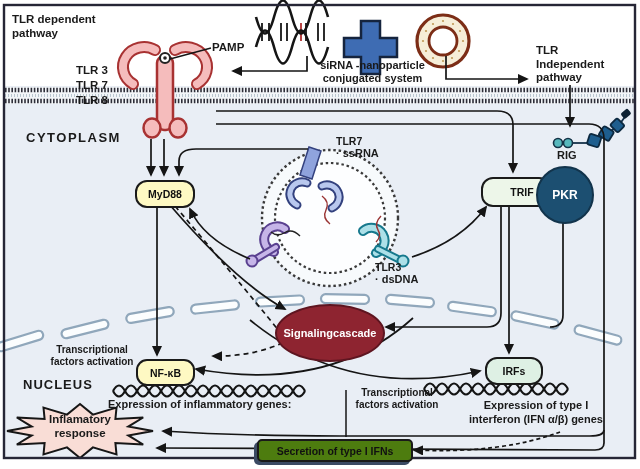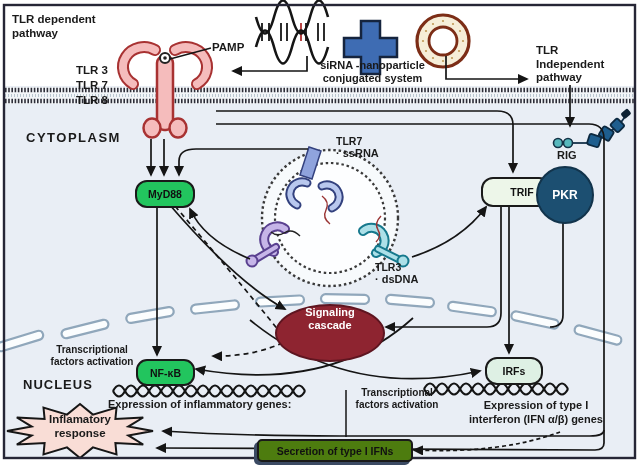--- a/index.html
+++ b/index.html
@@ -3,31 +3,31 @@
 <meta charset="utf-8">
 <style>
   html,body{margin:0;padding:0;background:#fff;}
   .stage{position:relative;width:640px;height:469px;background:#ffffff;
          font-family:"Liberation Sans",sans-serif;overflow:hidden;}
   .stage svg{position:absolute;left:0;top:0;z-index:1;}
   .lbl{position:absolute;font-weight:bold;color:var(--ink,#1a1a1a);z-index:2;line-height:1.18;}
   .sz10{font-size:10px;} .sz105{font-size:10.5px;} .sz11{font-size:11px;}
   .sz115{font-size:11.5px;} .sz13{font-size:13px;}
   .ctr{text-align:center;} .rgt{text-align:right;margin-top:23px;}
-  .node{position:absolute;z-index:2;border:2px solid #1a1a1a;border-radius:12px;background:#22c55e;
+  .node{position:absolute;z-index:2;border:2px solid #1a1a1a;border-radius:12px;background:#fef9c3;
         display:flex;align-items:center;justify-content:center;font-weight:bold;
         font-size:10.5px;color:#111;}
   .node-trif{background:var(--trif_bg,#edf6e9);padding-left:12px;}
   .node-irfs{background:var(--irfs_bg,#def0e4);}
   .pkr{position:absolute;z-index:2;border-radius:50%;background:var(--pkr_navy,#1c4f71);
        border:2px solid #12344c;color:#fff;display:flex;align-items:center;justify-content:center;
        font-weight:bold;font-size:12px;}
   .cascade{position:absolute;z-index:2;border-radius:50%;background:var(--cascade_red,#8e2430);
-       border:2px solid #5e1520;color:#fff;display:flex;flex-direction:column;align-items:center;
-       font-weight:bold;font-size:11px;line-height:1.15;text-align:center;}
+       border:2px solid #5e1520;color:#fff;display:flex;flex-direction:row;align-items:center;
+       justify-content:center;font-weight:bold;font-size:11px;line-height:1.15;text-align:center;}
   .secretion{position:absolute;z-index:3;border:2px solid #1a1a1a;border-radius:5px;background:#4d7c0f;
        box-shadow:-3px 3px 0 #3b4a63;display:flex;align-items:center;justify-content:center;
        font-weight:bold;font-size:10.5px;color:#111;}
   .sub{font-size:11px;}
 </style>
 </head>
 <body>
 
 <div class="stage">
 

